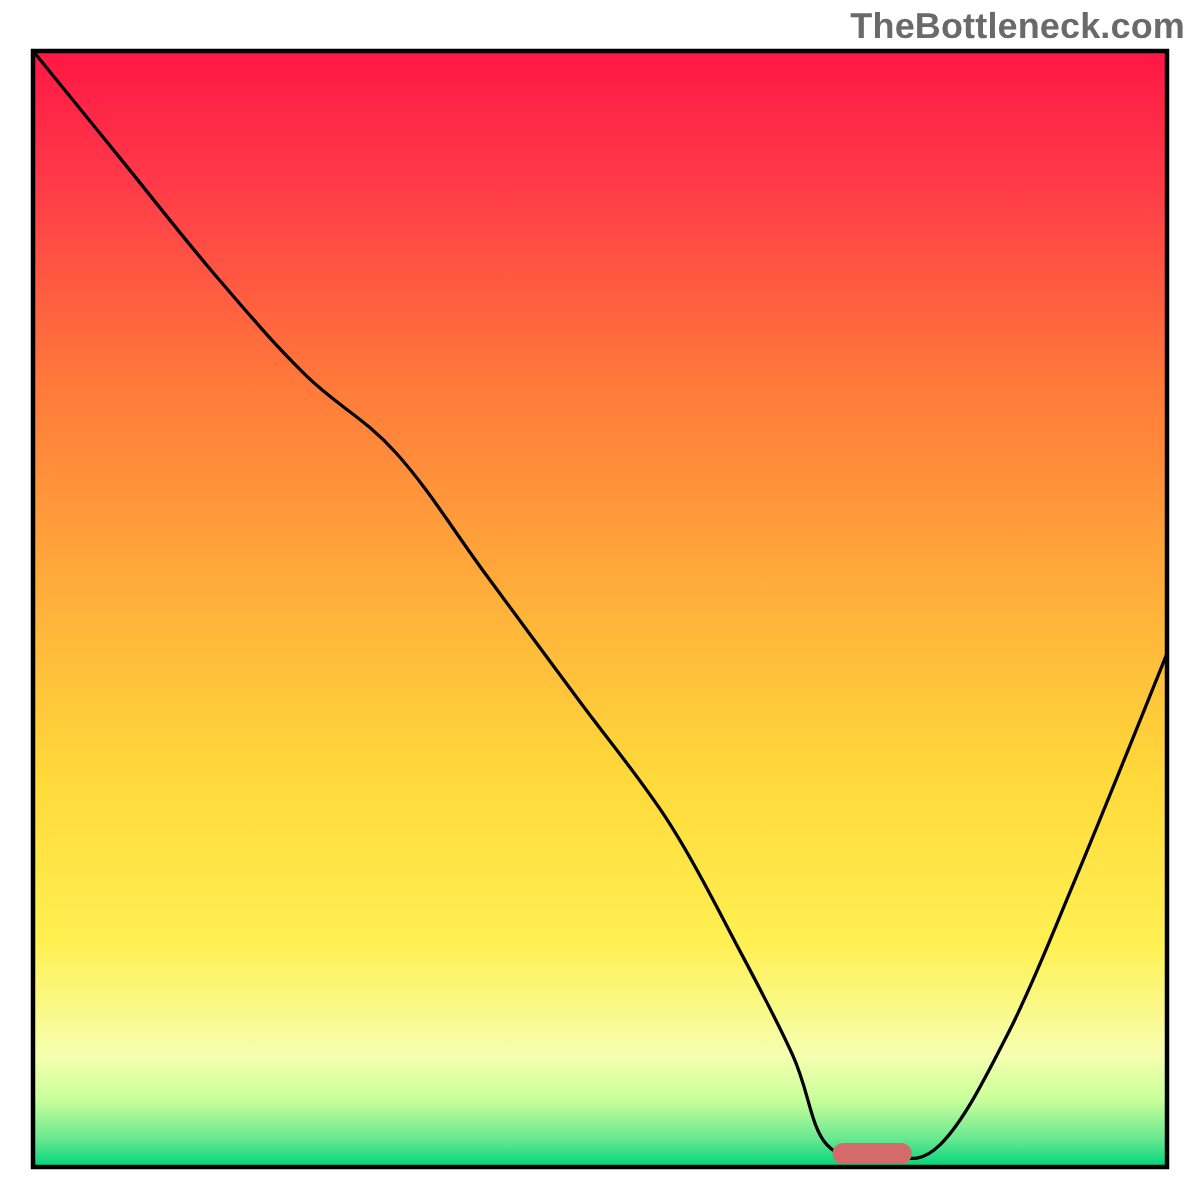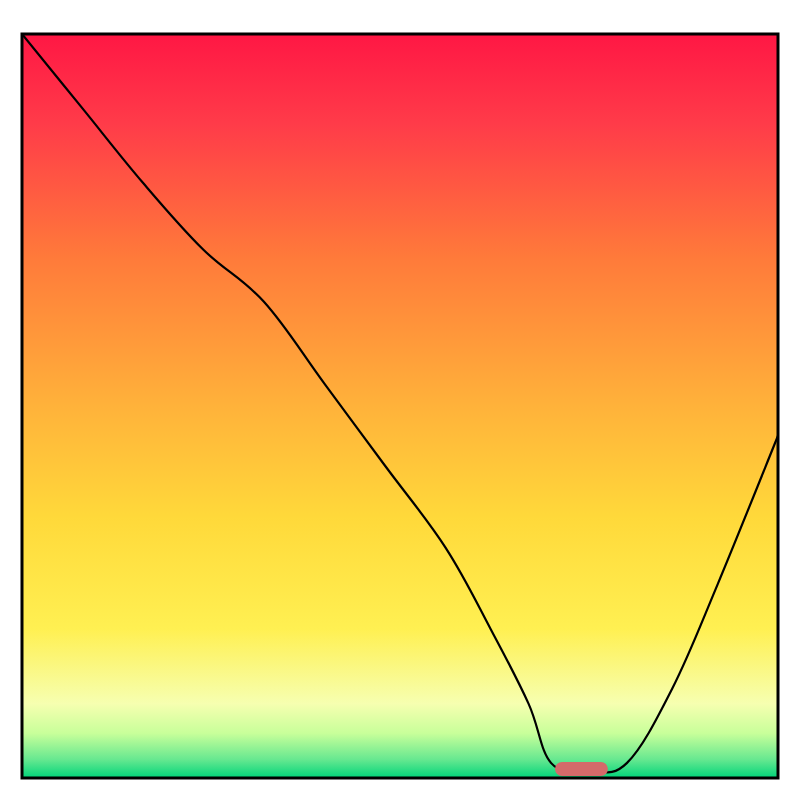--- a/index.html
+++ b/index.html
@@ -44,20 +44,21 @@
     fill: none;
     stroke: #000000;
     stroke-width: 3;
   }
 </style>
 </head>
 <body>
 
 <div class="stage">
 
+  <div class="watermark">TheBottleneck.com</div>
 
   <svg width="800" height="800" viewBox="0 0 800 800">
 
     <defs>
       <linearGradient id="bg-grad" x1="0" y1="0" x2="0" y2="1">
       <stop offset="0.00%" stop-color="#ff1744"></stop>
           <stop offset="12.00%" stop-color="#ff3b49"></stop>
           <stop offset="30.00%" stop-color="#ff7a3a"></stop>
           <stop offset="50.00%" stop-color="#ffb23a"></stop>
           <stop offset="65.00%" stop-color="#ffd93a"></stop>

